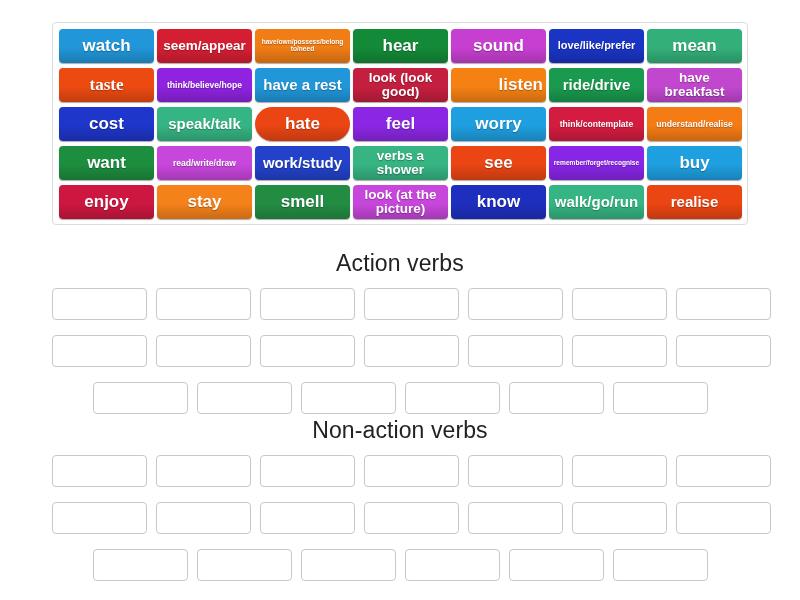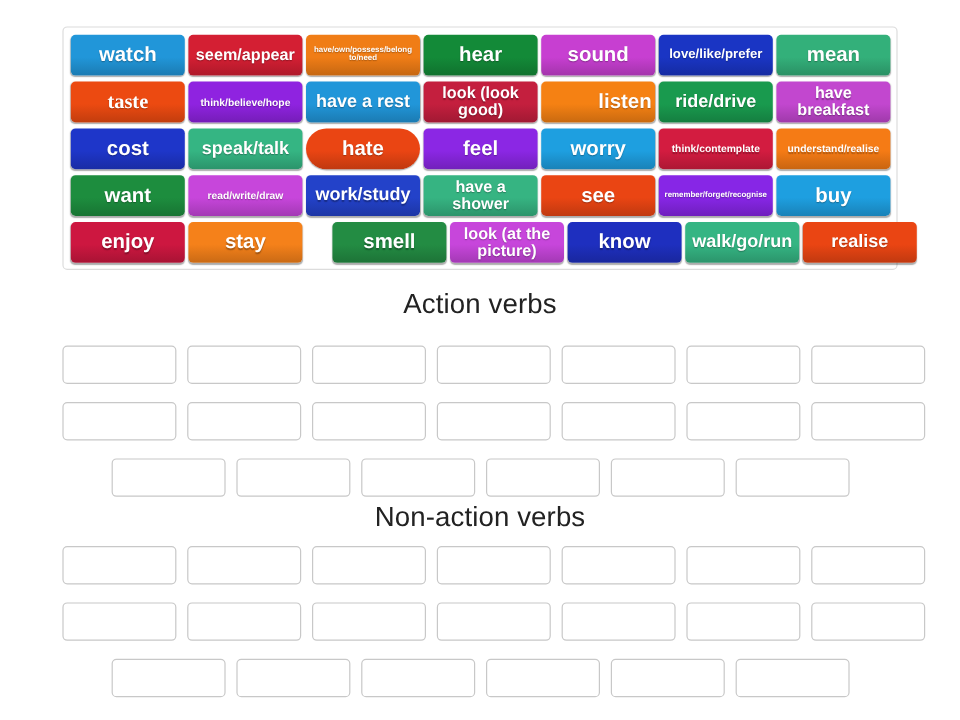--- a/index.html
+++ b/index.html
@@ -76,21 +76,21 @@
   .group-title {
     position: absolute;
     left: 0;
     width: 800px;
     text-align: center;
     font-size: 23px;
     font-weight: normal;
     color: #222222;
     letter-spacing: 0.1px;
   }
-  #title-action     { top: 240px; }
+  #title-action     { top: 250px; }
   #title-nonaction  { top: 417px; }
 
   
   .dropzone {
     position: absolute;
     left: 52px;
     width: 696px;
     display: flex;
     flex-direction: column;
     gap: 15px;
@@ -193,40 +193,40 @@
         <div class="tile fs-lg" style="background: linear-gradient(rgb(29, 141, 62) 0%, rgb(29, 141, 62) 55%, rgb(24, 116, 51) 100%);">
           <span>want</span>
         </div>
         <div class="tile fs-xxs" style="background: linear-gradient(rgb(199, 70, 219) 0%, rgb(199, 70, 219) 55%, rgb(163, 57, 180) 100%);">
           <span>read/write/draw</span>
         </div>
         <div class="tile fs-md" style="background: linear-gradient(rgb(35, 66, 201) 0%, rgb(35, 66, 201) 55%, rgb(29, 54, 165) 100%);">
           <span>work/study</span>
         </div>
         <div class="tile fs-sm" style="background: linear-gradient(rgb(54, 180, 130) 0%, rgb(54, 180, 130) 55%, rgb(44, 148, 107) 100%);">
-          <span>have a shower</span>
+          <span>verbs a shower</span>
         </div>
         <div class="tile fs-lg" style="background: linear-gradient(rgb(234, 69, 19) 0%, rgb(234, 69, 19) 55%, rgb(192, 57, 16) 100%);">
           <span>see</span>
         </div>
         <div class="tile fs-tiny" style="background: linear-gradient(rgb(135, 38, 230) 0%, rgb(135, 38, 230) 55%, rgb(111, 31, 189) 100%);">
           <span>remember/forget/recognise</span>
         </div>
         <div class="tile fs-lg" style="background: linear-gradient(rgb(30, 159, 224) 0%, rgb(30, 159, 224) 55%, rgb(25, 130, 184) 100%);">
           <span>buy</span>
         </div>
       </div>
       <div class="wb-row">
         <div class="tile fs-lg" style="background: linear-gradient(rgb(205, 23, 64) 0%, rgb(205, 23, 64) 55%, rgb(168, 19, 52) 100%);">
           <span>enjoy</span>
         </div>
         <div class="tile fs-lg" style="background: linear-gradient(rgb(245, 129, 26) 0%, rgb(245, 129, 26) 55%, rgb(201, 106, 21) 100%);">
           <span>stay</span>
         </div>
-        <div class="tile fs-lg" style="background: linear-gradient(rgb(35, 140, 67) 0%, rgb(35, 140, 67) 55%, rgb(29, 115, 55) 100%); margin-left: 22px;">
+        <div class="tile fs-lg" style="background: linear-gradient(rgb(35, 140, 67) 0%, rgb(35, 140, 67) 55%, rgb(29, 115, 55) 100%);">
           <span>smell</span>
         </div>
         <div class="tile fs-sm" style="background: linear-gradient(rgb(199, 70, 219) 0%, rgb(199, 70, 219) 55%, rgb(163, 57, 180) 100%);">
           <span>look (at the picture)</span>
         </div>
         <div class="tile fs-lg" style="background: linear-gradient(rgb(30, 47, 191) 0%, rgb(30, 47, 191) 55%, rgb(25, 39, 157) 100%);">
           <span>know</span>
         </div>
         <div class="tile fs-md" style="background: linear-gradient(rgb(53, 181, 131) 0%, rgb(53, 181, 131) 55%, rgb(43, 148, 107) 100%); text-align: center;">
           <span>walk/go/run</span>

